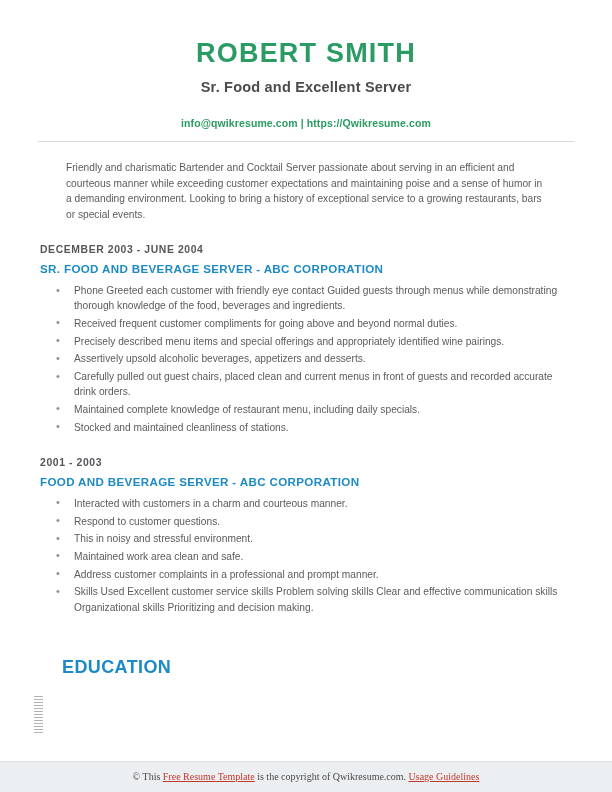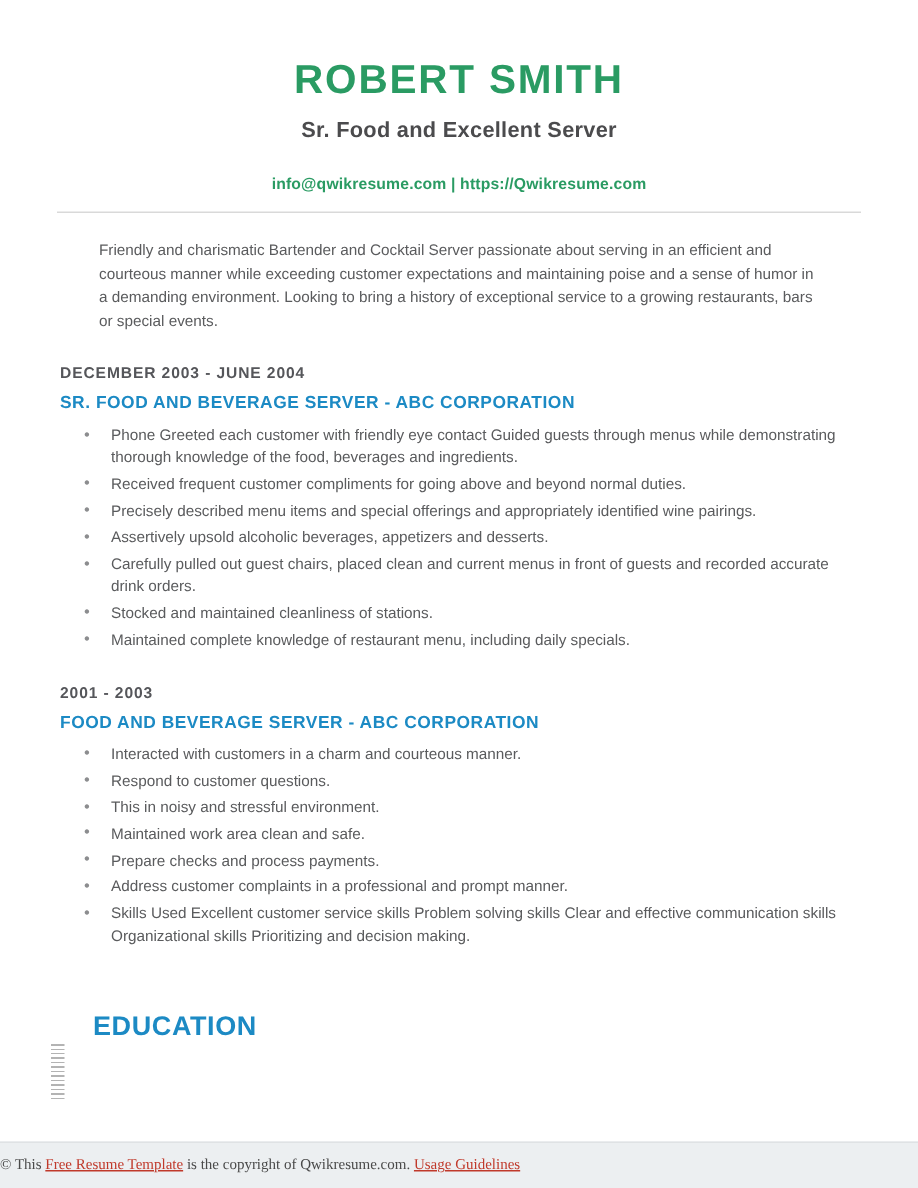--- a/index.html
+++ b/index.html
@@ -134,21 +134,21 @@
   .footer {
     position: absolute;
     left: 0;
     right: 0;
     bottom: 0;
     height: 30px;
     background: #eceff1;
     border-top: 1px solid #dfe2e4;
   }
   .footer-inner {
-    text-align: left;
+    text-align: center;
     font-family: "Liberation Serif", serif;
     font-size: 10px;
     color: #4a4a4a;
     line-height: 30px;
   }
   .footer-inner a {
     color: #c0392b;
     text-decoration: underline;
   }
 </style>
@@ -173,34 +173,33 @@
 
     <div class="section">
       <div class="daterange">DECEMBER 2003 - JUNE 2004</div>
       <div class="role">SR. FOOD AND BEVERAGE SERVER - ABC CORPORATION</div>
       <ul class="bullets">
         <li>Phone Greeted each customer with friendly eye contact Guided guests through menus while demonstrating thorough knowledge of the food, beverages and ingredients.</li>
         <li>Received frequent customer compliments for going above and beyond normal duties.</li>
         <li>Precisely described menu items and special offerings and appropriately identified wine pairings.</li>
         <li>Assertively upsold alcoholic beverages, appetizers and desserts.</li>
         <li>Carefully pulled out guest chairs, placed clean and current menus in front of guests and recorded accurate drink orders.</li>
+        <li>Maintained complete knowledge of restaurant menu, including daily specials.</li>
         <li>Stocked and maintained cleanliness of stations.</li>
-        <li>Maintained complete knowledge of restaurant menu, including daily specials.</li>
       </ul>
     </div>
 
     <div class="section">
       <div class="daterange">2001 - 2003</div>
       <div class="role">FOOD AND BEVERAGE SERVER - ABC CORPORATION</div>
       <ul class="bullets">
         <li>Interacted with customers in a charm and courteous manner.</li>
         <li>Respond to customer questions.</li>
         <li>This in noisy and stressful environment.</li>
         <li>Maintained work area clean and safe.</li>
-        <li>Prepare checks and process payments.</li>
         <li>Address customer complaints in a professional and prompt manner.</li>
         <li>Skills Used Excellent customer service skills Problem solving skills Clear and effective communication skills Organizational skills Prioritizing and decision making.</li>
       </ul>
     </div>
 
     <div class="section-edu">
       <div class="edu-heading">EDUCATION</div>
     </div>
 
   </div>

